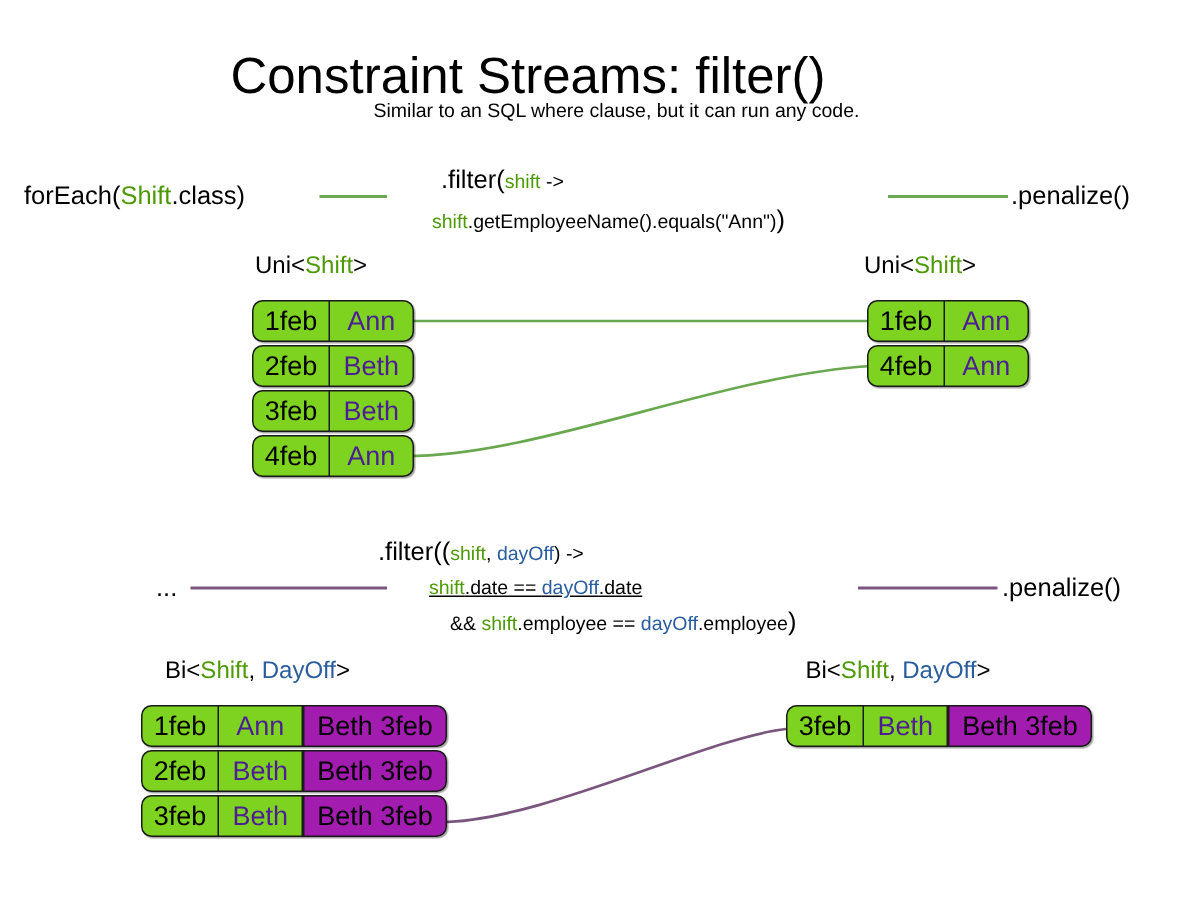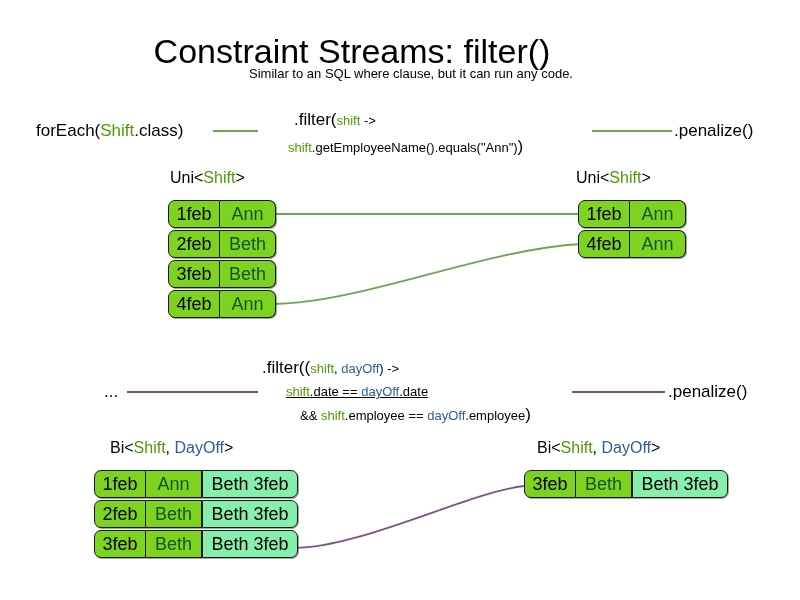--- a/index.html
+++ b/index.html
@@ -59,23 +59,23 @@
     height: 28px;
     display: flex;
     align-items: center;
     justify-content: center;
     font-size: 18px;
     line-height: 18px;
     padding: 0 4px;
     white-space: nowrap;
   }
   .cell.green { background: #7ed321; }
-  .cell.blue  { background: #86efac; }
+  .cell.blue  { background: #a21caf; }
   .cell.date  { color: #000000; border-radius: 7px 0 0 7px; border-right-width: 1.6px; }
-  .cell.name  { color: #14532d; border-radius: 0 7px 7px 0; border-left: none; }
+  .cell.name  { color: #4c1d95; border-radius: 0 7px 7px 0; border-left: none; }
   .cell.name.mid { border-radius: 0; }
   .cell.pair  { color: #000000; border-radius: 0 7px 7px 0; border-left: 1.6px solid #1a1a1a; }
   .cell.w-date { width: 52px; }
   .cell.w-name { width: 56px; }
   .cell.w-pair { width: 96px; }
 </style>
 </head>
 <body>
 
 <div class="abs" id="title">Constraint Streams: filter()</div>
@@ -90,21 +90,21 @@
   <path d="M271,214 L581,214" fill="none" stroke="#6aa84f" stroke-width="1.8"></path>
   <path d="M271,304 C360,304 480,250 581,244" fill="none" stroke="#6aa84f" stroke-width="1.8"></path>
 
   <line x1="127" y1="392" x2="258" y2="392" stroke="#7a567f" stroke-width="2"></line>
 
   <line x1="572" y1="392" x2="665" y2="392" stroke="#7a567f" stroke-width="2"></line>
 
   <path d="M294,548 C360,548 470,492 524,486" fill="none" stroke="#7a567f" stroke-width="1.8"></path>
 </svg>
 
-<div class="abs code" style="top:121px; left:16px;margin-left:20px;">
+<div class="abs code" style="top:121px; left:16px;">
   <span class="k">forEach(</span><span class="g">Shift</span><span class="k">.class)</span>
 </div>
 
 <div class="abs code" style="top:110px; left:262px;margin-left:32px;">
   <span class="k">.filter(</span><span class="g code-sm">shift</span><span class="k code-sm"> -&gt;</span>
 </div>
 <div class="abs code-sm" style="top:137px; left:288px;">
   <span class="g">shift</span><span class="k">.getEmployeeName().equals("Ann")</span><span class="k code">)</span>
 </div>
 
@@ -141,21 +141,21 @@
       <div class="cell green name w-name">Ann</div>
     </div>
     <div class="tuple-row">
       <div class="cell green date w-date">4feb</div>
       <div class="cell green name w-name">Ann</div>
     </div>
   </div>
 
 <div class="abs code" style="top:382px; left:104px;">...</div>
 
-<div class="abs code" style="top:358px; left:262px;">
+<div class="abs code" style="top:358px; left:252px;">
   <span class="k">.filter((</span><span class="g code-sm">shift</span><span class="k code-sm">, </span><span class="b code-sm">dayOff</span><span class="k code-sm">) -&gt;</span>
 </div>
 <div class="abs code-sm" style="top:383px; left:286px;text-decoration:underline;">
   <span class="g">shift</span><span class="k">.date == </span><span class="b">dayOff</span><span class="k">.date</span>
 </div>
 <div class="abs code-sm" style="top:405px; left:300px;">
   <span class="k">&amp;&amp; </span><span class="g">shift</span><span class="k">.employee == </span><span class="b">dayOff</span><span class="k">.employee</span><span class="k code">)</span>
 </div>
 
 <div class="abs code" style="top:382px; left:668px;">.penalize()</div>

